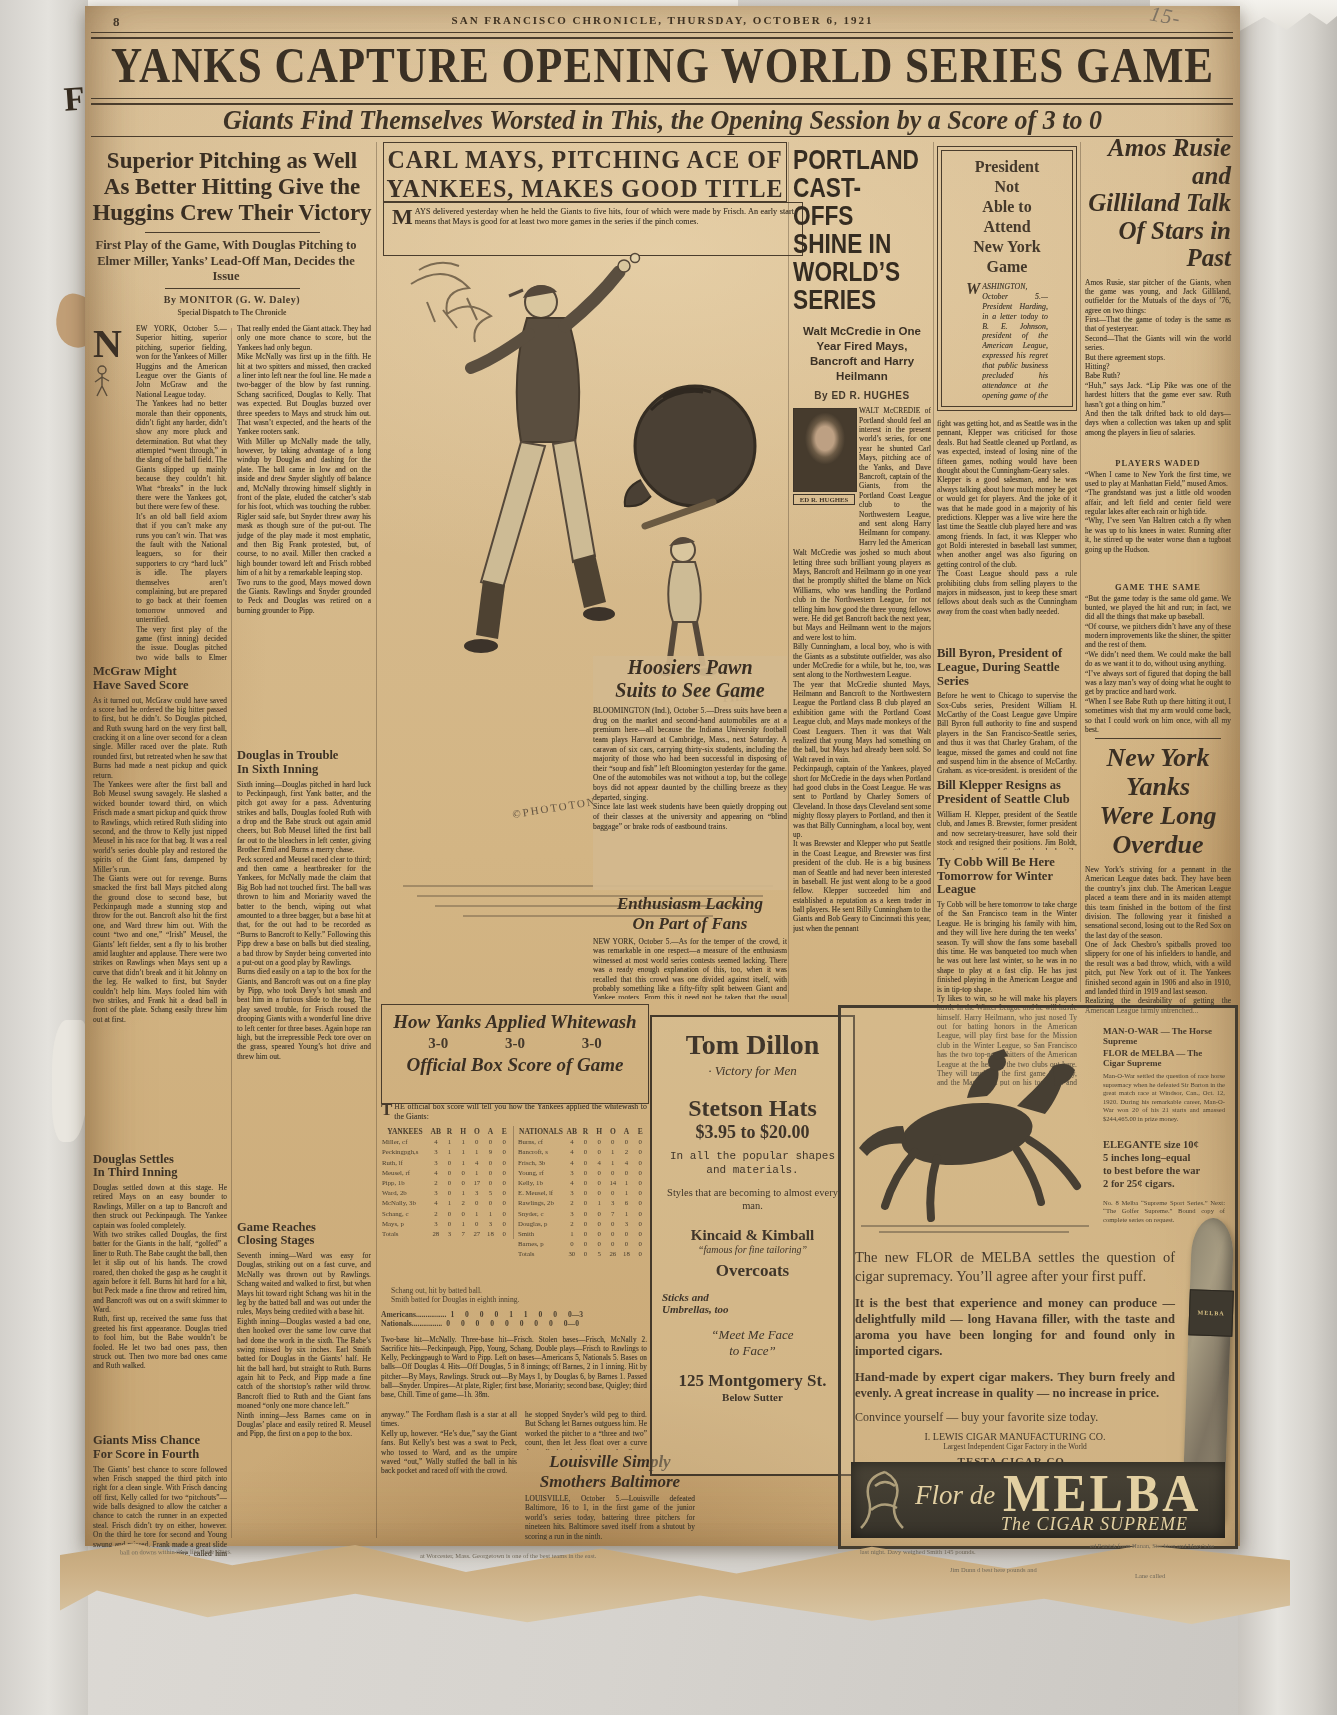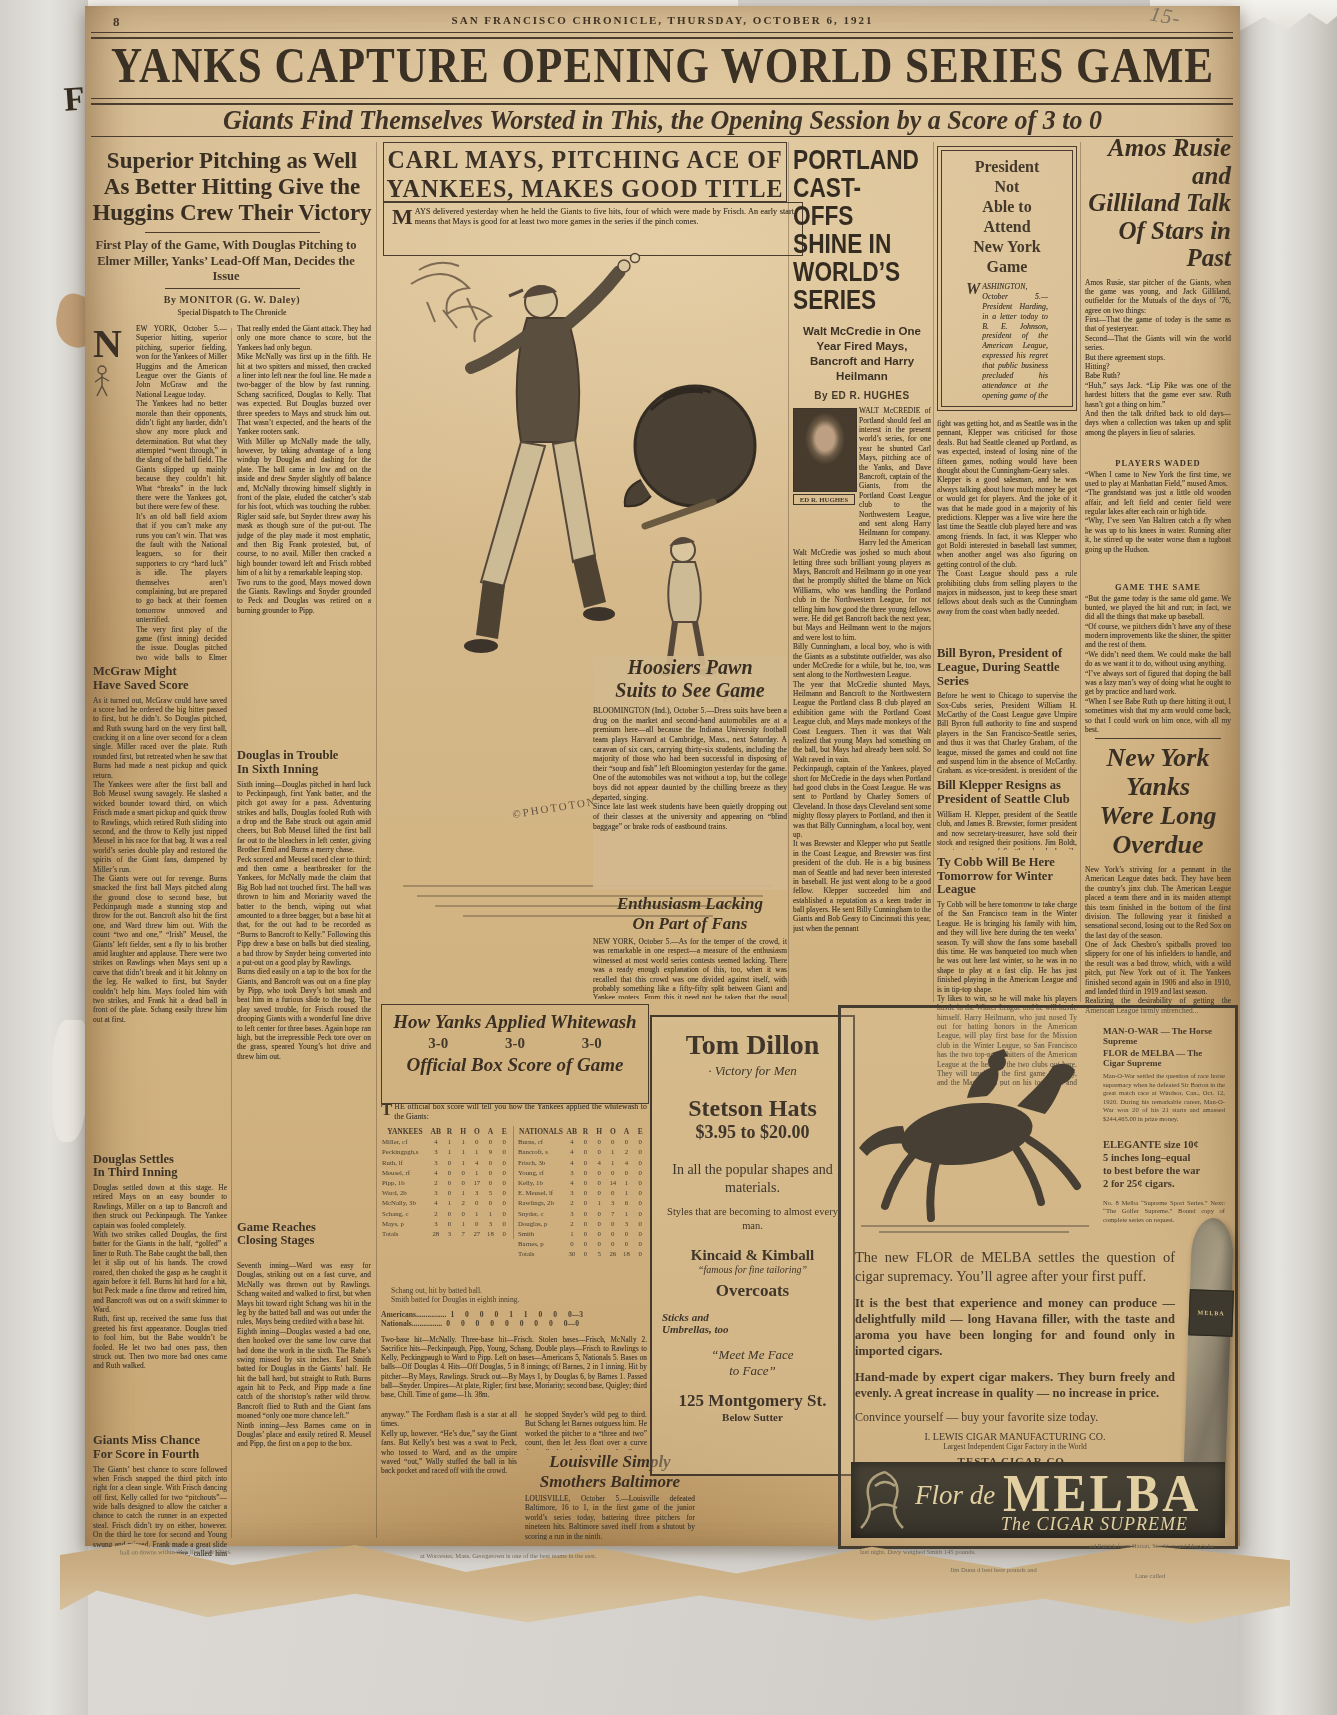--- a/index.html
+++ b/index.html
@@ -142,21 +142,21 @@
 Mike McNally was first up in the fifth. He hit at two spitters and missed, then cracked a liner into left near the foul line. He made a two-bagger of the blow by fast running. Schang sacrificed, Douglas to Kelly. That was expected. But Douglas buzzed over three speeders to Mays and struck him out. That wasn’t expected, and the hearts of the Yankee rooters sank.
 With Miller up McNally made the tally, however, by taking advantage of a long windup by Douglas and dashing for the plate. The ball came in low and on the inside and drew Snyder slightly off balance and, McNally throwing himself slightly in front of the plate, eluded the catcher’s stab for his foot, which was touching the rubber. Rigler said safe, but Snyder threw away his mask as though sure of the put-out. The judge of the play made it most emphatic, and then Big Frank protested, but, of course, to no avail. Miller then cracked a high bounder toward left and Frisch robbed him of a hit by a remarkable leaping stop.
 Two runs to the good, Mays mowed down the Giants. Rawlings and Snyder grounded to Peck and Douglas was retired on a burning grounder to Pipp.</div>
     <div class="sh" style="margin-top:5px;">Douglas in Trouble
 In Sixth Inning</div>
     <div class="bt" style="height:436px;margin-top:3px;">Sixth inning—Douglas pitched in hard luck to Peckinpaugh, first Yank batter, and the pitch got away for a pass. Adventuring strikes and balls, Douglas fooled Ruth with a drop and the Babe struck out again amid cheers, but Bob Meusel lifted the first ball far out to the bleachers in left center, giving Brother Emil and Burns a merry chase.
 Peck scored and Meusel raced clear to third; and then came a heartbreaker for the Yankees, for McNally made the claim that Big Bob had not touched first. The ball was thrown to him and Moriarity waved the batter to the bench, wiping out what amounted to a three bagger, but a base hit at that, for the out had to be recorded as “Burns to Bancroft to Kelly.” Following this Pipp drew a base on balls but died stealing, a bad throw by Snyder being converted into a put-out on a good play by Rawlings.
 Burns died easily on a tap to the box for the Giants, and Bancroft was out on a fine play by Pipp, who took Davy’s hot smash and beat him in a furious slide to the bag. The play saved trouble, for Frisch roused the drooping Giants with a wonderful line drive to left center for three bases. Again hope ran high, but the irrepressible Peck tore over on the grass, speared Young’s hot drive and threw him out.</div>
     <div class="sh" style="margin-top:5px;">Game Reaches
 Closing Stages</div>
-    <div class="bt" style="height:290px;margin-top:13px;">Seventh inning—Ward was easy for Douglas, striking out on a fast curve, and McNally was thrown out by Rawlings. Schang waited and walked to first, but when Mays hit toward right Schang was hit in the leg by the batted ball and was out under the rules, Mays being credited with a base hit.
+    <div class="bt" style="height:290px;margin-top:3px;">Seventh inning—Ward was easy for Douglas, striking out on a fast curve, and McNally was thrown out by Rawlings. Schang waited and walked to first, but when Mays hit toward right Schang was hit in the leg by the batted ball and was out under the rules, Mays being credited with a base hit.
 Eighth inning—Douglas wasted a bad one, then hooked over the same low curve that had done the work in the sixth. The Babe’s swing missed by six inches. Earl Smith batted for Douglas in the Giants’ half. He hit the ball hard, but straight to Ruth. Burns again hit to Peck, and Pipp made a fine catch of the shortstop’s rather wild throw. Bancroft flied to Ruth and the Giant fans moaned “only one more chance left.”
 Ninth inning—Jess Barnes came on in Douglas’ place and easily retired R. Meusel and Pipp, the first on a pop to the box.</div>
   </div>
 
   <div class="abs boxed" style="left:298px;top:136px;width:402px;height:54px;padding-top:4px;">
     <div class="cm-head">CARL MAYS, PITCHING ACE OF
 YANKEES, MAKES GOOD TITLE</div>
   </div>
   <div class="abs boxed" style="left:298px;top:196px;width:402px;height:44px;padding:4px 8px;">
     <span style="float:left;font-size:22px;font-weight:bold;line-height:.9;margin-right:2px;color:#3c3126;">M</span>
@@ -496,21 +496,21 @@
     <div class="h-it" style="font-size:17px;">Louisville Simply
 Smothers Baltimore</div>
     <div class="bt" style="height:46px;margin-top:2px;">LOUISVILLE, October 5.—Louisville defeated Baltimore, 16 to 1, in the first game of the junior world’s series today, battering three pitchers for nineteen hits. Baltimore saved itself from a shutout by scoring a run in the ninth.</div>
   </div>
 
   <div class="abs ad-td" style="left:565px;top:1009px;width:181px;height:433px;padding:12px 10px;">
     <div style="font-size:28px;font-weight:bold;">Tom Dillon</div>
     <div class="ital" style="font-size:13px;margin-top:2px;">· Victory for Men</div>
     <div style="font-size:24px;font-weight:bold;margin-top:16px;">Stetson Hats</div>
     <div style="font-size:18px;font-weight:bold;">$3.95 to $20.00</div>
-    <div style="font-size:14px;margin-top:18px;line-height:1.3;">In all the popular shapes and materials.</div>
+    <div style="font-size:11px;margin-top:6px;line-height:1.3;font-family:Liberation Mono, monospace;">In all the popular shapes and materials.</div>
     <div style="font-size:10.5px;margin-top:8px;line-height:1.3;">Styles that are becoming to almost every man.</div>
     <div style="font-size:15px;font-weight:bold;margin-top:14px;">Kincaid &amp; Kimball</div>
     <div class="ital" style="font-size:10px;">“famous for fine tailoring”</div>
     <div style="font-size:17px;font-weight:bold;margin-top:6px;">Overcoats</div>
     <div class="ital" style="font-size:11px;font-weight:bold;text-align:left;margin-top:10px;white-space:pre-line;">Sticks and
 Umbrellas, too</div>
     <div class="ital" style="font-size:13px;margin-top:12px;white-space:pre-line;">“Meet Me Face
 to Face”</div>
     <div style="font-size:17px;font-weight:bold;margin-top:12px;">125 Montgomery St.</div>
     <div style="font-size:11px;font-weight:bold;">Below Sutter</div>

